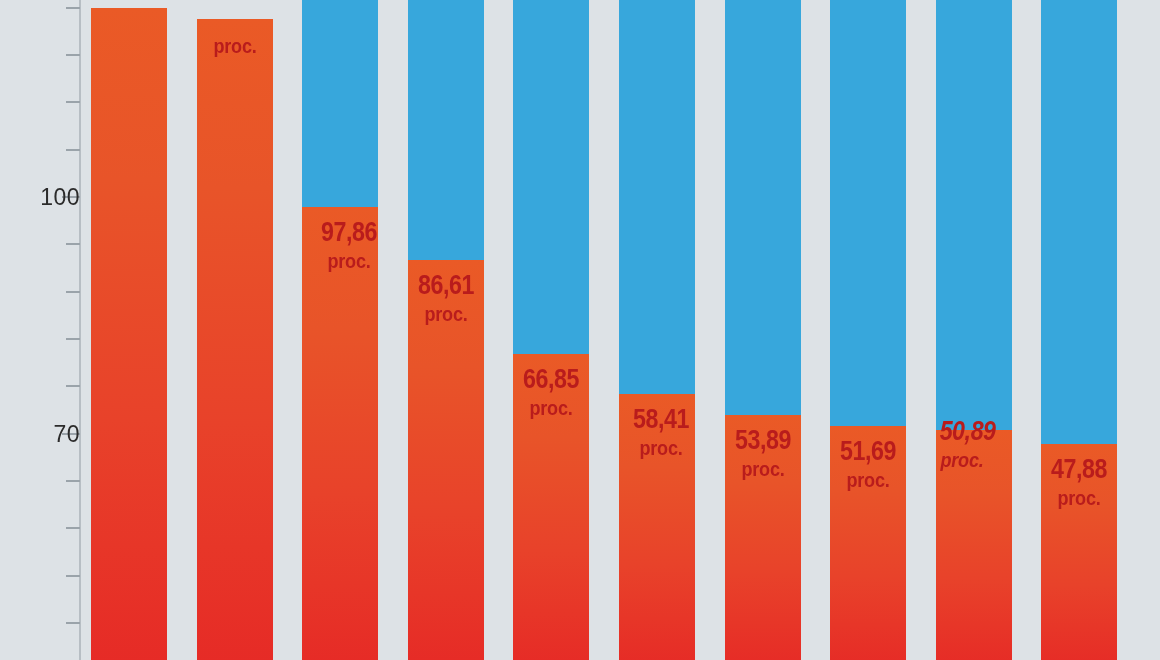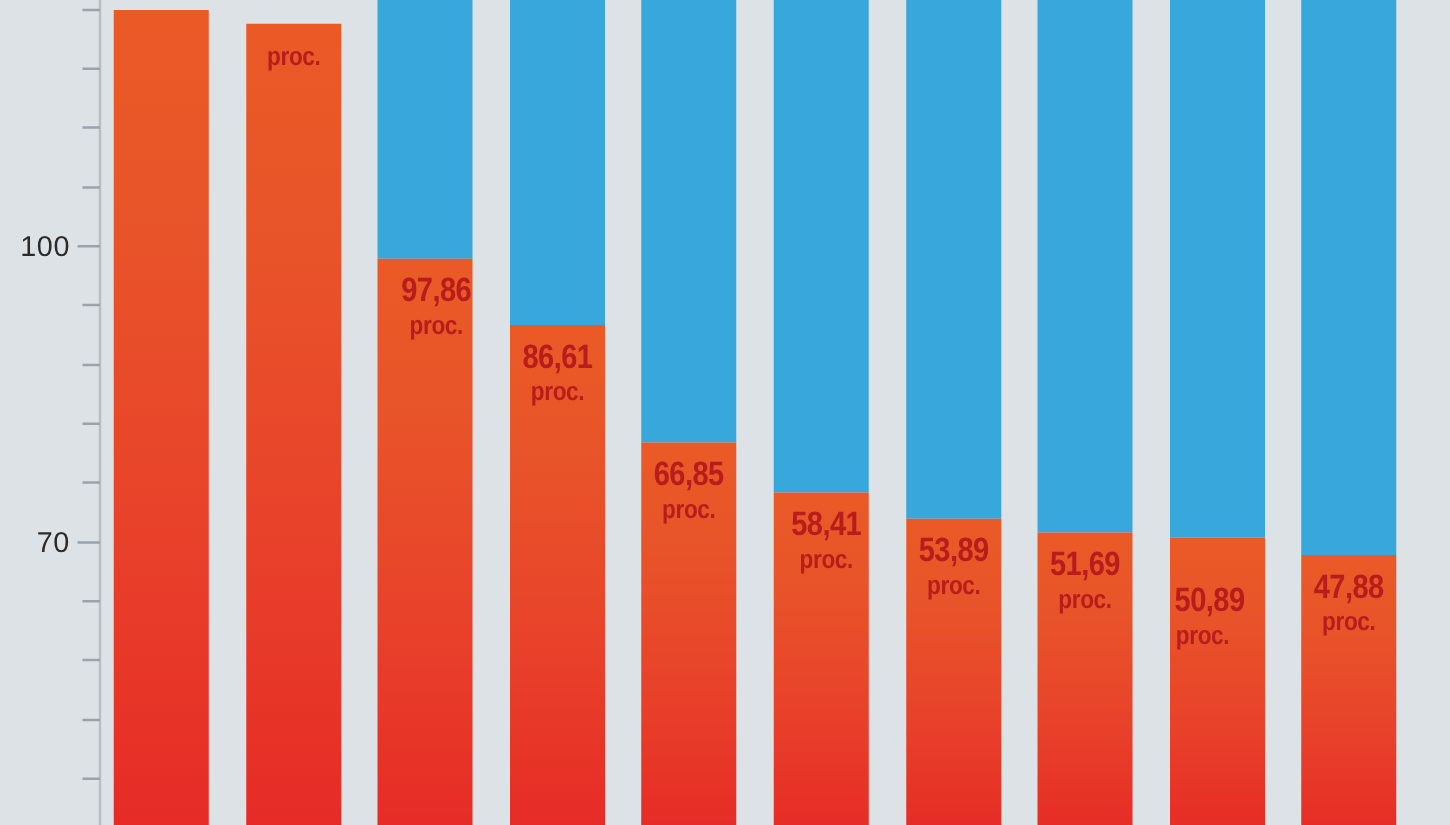--- a/index.html
+++ b/index.html
@@ -20,20 +20,21 @@
     overflow: hidden;
   }
 
   
   #y-axis {
     position: absolute;
     left: 0;
     top: 0;
     width: 92px;
     height: 660px;
+    padding-left: 24px;
   }
   .axis-line {
     position: absolute;
     left: 79px;
     top: -40px;
     width: 2px;
     height: 720px;
     background: #b7bec4;
   }
   .tick {
@@ -196,21 +197,21 @@
         <div class="seg-bottom" style="height: 244.752px;"></div>
       </div>
       <div class="bar-label" style="left: 830.2px; width: 76px; top: 437.748px;">
         <span class="val">51,69</span>
         <span class="unit">proc.</span>
       </div>
       <div class="bar" style="left: 935.8px; width: 76px; bottom: -10.5px; height: 710.5px;">
         <div class="seg-top" style="height: 469.536px;"></div>
         <div class="seg-bottom" style="height: 240.964px;"></div>
       </div>
-      <div class="bar-label" style="left: 935.8px; width: 52px; top: 467px;">
+      <div class="bar-label" style="left: 935.8px; width: 52px; top: 418px; font-style: italic;">
         <span class="val">50,89</span>
         <span class="unit">proc.</span>
       </div>
       <div class="bar" style="left: 1041.4px; width: 76px; bottom: -10.5px; height: 710.5px;">
         <div class="seg-top" style="height: 483.788px;"></div>
         <div class="seg-bottom" style="height: 226.712px;"></div>
       </div>
       <div class="bar-label" style="left: 1041.4px; width: 76px; top: 455.788px;">
         <span class="val">47,88</span>
         <span class="unit">proc.</span>

